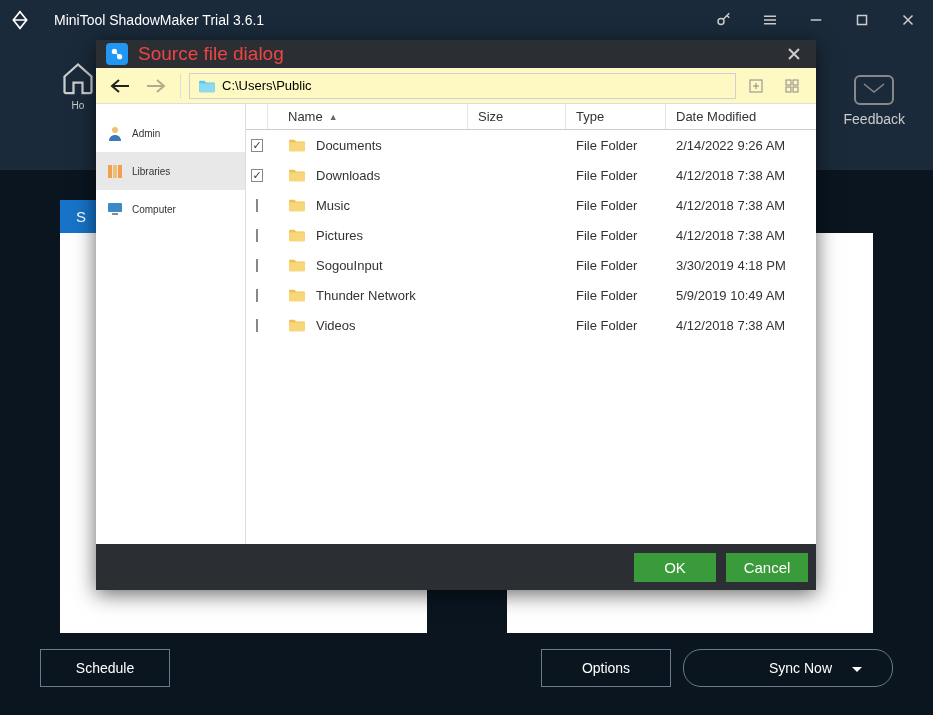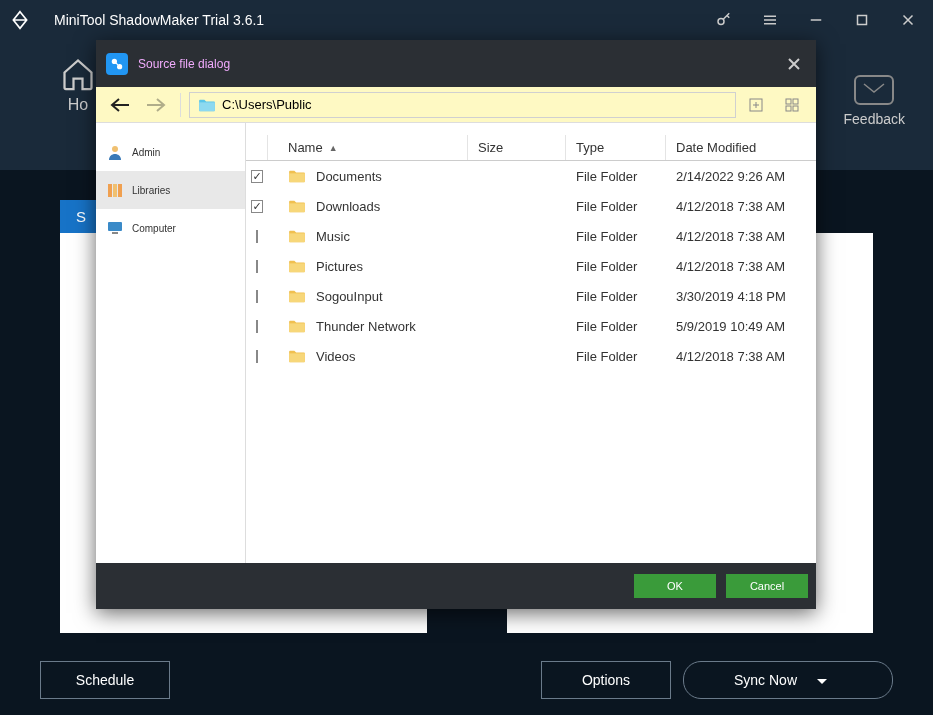--- a/index.html
+++ b/index.html
@@ -8,75 +8,75 @@
 
 .titlebar { height: 40px; background: #1a2a3a; display: flex; align-items: center; padding: 0 10px; color: #fff; gap: 16px; }
 .titlebar .logo { width: 20px; height: 20px; margin-right: 8px; display: flex; align-items: center; justify-content: center; }
 .titlebar .title { font-size: 14px; font-weight: 500; flex: 1; }
 .titlebar .ctrl { width: 30px; height: 30px; display: flex; align-items: center; justify-content: center; cursor: pointer; }
 .titlebar .ctrl svg { width: 18px; height: 18px; }
 
 
 .app-main { position: absolute; top: 40px; left: 0; right: 0; bottom: 0; background: linear-gradient(180deg, #1a2a3a 0%, #1a2a3a 130px, #0a1520 130px); }
 .nav-row { height: 90px; display: flex; align-items: center; padding: 0 60px; gap: 40px; }
-.nav-item { display: flex; flex-direction: column; align-items: center; color: #ccc; font-size: 16px; gap: 4px; }
+.nav-item { display: flex; flex-direction: column; align-items: center; color: #ccc; font-size: 10px; gap: 4px; }
 .nav-item svg { width: 36px; height: 36px; stroke: #ccc; fill: none; }
 
 .content-area { position: absolute; top: 130px; left: 0; right: 0; bottom: 70px; padding: 30px 60px 0; }
 .source-tab { background: #1773c7; color: #fff; padding: 8px 16px; display: inline-block; font-size: 15px; }
 .panels { display: flex; gap: 80px; margin-top: 0; }
 .panel { background: #fff; width: 370px; height: 400px; }
 
 
-.bottom-bar { position: absolute; left: 0; right: 0; bottom: 0; height: 70px; display: flex; align-items: center; padding: 0 40px; gap: 12px; }
+.bottom-bar { position: absolute; left: 0; right: 0; bottom: 12px; height: 70px; display: flex; align-items: center; padding: 0 40px; gap: 12px; }
 .bottom-bar .spacer { flex: 1; }
 .btn-outline { border: 1px solid #6a7a8a; background: transparent; color: #fff; padding: 10px 24px; font-size: 14px; cursor: pointer; min-width: 130px; display: flex; align-items: center; justify-content: center; gap: 20px; }
-.btn-outline.wide { min-width: 210px; justify-content: flex-start; padding: 10px 30px; border-radius: 18px; }
+.btn-outline.wide { min-width: 210px; justify-content: flex-end; padding: 10px 30px; border-radius: 18px; }
 
 
 .dialog { position: absolute; left: 96px; top: 40px; width: 720px; background: #2b2f34; box-shadow: 0 4px 20px rgba(0,0,0,0.6); z-index: 100; }
-.dlg-title { height: 47px; display: flex; align-items: center; padding: 0 10px; color: #f0abfc; font-size: 12px; }
+.dlg-title { height: 28px; display: flex; align-items: center; padding: 0 10px; color: #ef4444; font-size: 19px; }
 .dlg-title .icon { width: 22px; height: 22px; background: #2196f3; border-radius: 4px; margin-right: 10px; display: flex; align-items: center; justify-content: center; }
 .dlg-title .icon svg { width: 14px; height: 14px; }
 .dlg-title .close { margin-left: auto; cursor: pointer; width: 24px; height: 24px; display: flex; align-items: center; justify-content: center; }
 
 .dlg-toolbar { height: 36px; background: #fef9c3; border-bottom: 1px solid #ddd; display: flex; align-items: center; padding: 0 8px; gap: 4px; }
 .tb-btn { width: 32px; height: 28px; display: flex; align-items: center; justify-content: center; cursor: pointer; }
 .tb-btn.disabled { opacity: 0.35; }
 .tb-sep { width: 1px; height: 24px; background: #ddd; margin: 0 4px; }
 .path-input { flex: 1; border: 1px solid #d0d0d0; height: 26px; padding: 0 8px; font-size: 13px; display: flex; align-items: center; gap: 6px; }
 .path-input .folder-ico { width: 18px; height: 14px; }
 
 .dlg-body { display: flex; height: 440px; background: #fff; }
 .tree { width: 150px; border-right: 1px solid #ddd; padding-top: 10px; }
 .tree-item { padding: 10px 10px; display: flex; align-items: center; gap: 8px; font-size: 10px; color: #333; cursor: pointer; }
 .tree-item.sel { background: #e8e8e8; }
 .tree-item svg, .tree-item .ico { width: 18px; height: 18px; flex-shrink: 0; }
 
 .filearea { flex: 1; display: flex; flex-direction: column; }
-.headers { display: flex; border-bottom: 1px solid #ccc; height: 26px; align-items: center; font-size: 13px; color: #333; margin-top: 12px; }
+.headers { display: flex; border-bottom: 1px solid #ccc; height: 26px; align-items: center; font-size: 13px; color: #333; }
 .headers .col { padding: 0 10px; border-right: 1px solid #e4e4e4; height: 100%; display: flex; align-items: center; gap: 6px; }
 .col-chk { width: 22px; }
 .col-name { flex: 1; padding-left: 20px !important; }
 .col-size { width: 98px; }
 .col-type { width: 100px; }
 .col-date { width: 150px; border-right: none !important; }
 .sort-ind { font-size: 9px; color: #666; }
 
 .filelist { flex: 1; overflow: auto; }
 .row { display: flex; align-items: center; height: 30px; font-size: 13px; color: #333; }
 .row .col { padding: 0 10px; }
 .row .col-chk { display: flex; align-items: center; justify-content: center; }
 .row .col-name { display: flex; align-items: center; gap: 10px; }
 .chk { width: 13px; height: 13px; border: 1px solid #888; background: #fff; display: flex; align-items: center; justify-content: center; cursor: pointer; }
 .chk.on::after { content: '✓'; font-size: 11px; color: #333; line-height: 1; }
 .folder-icon { width: 18px; height: 14px; }
 
 .dlg-footer { background: #2b2f34; height: 46px; display: flex; align-items: center; justify-content: flex-end; padding: 0 8px; gap: 10px; }
-.btn-green { background: #3a9b3a; color: #fff; border: none; padding: 6px 0; width: 82px; font-size: 11px; cursor: pointer; }
+.btn-green { background: #3a9b3a; color: #fff; border: none; padding: 6px 0; width: 82px; font-size: 15px; cursor: pointer; }
 
 .feedback-box { position: absolute; right: 28px; top: 75px; display: flex; flex-direction: column; align-items: center; color: #ccc; font-size: 14px; gap: 6px; z-index: 50; }
 .feedback-box .env { width: 40px; height: 30px; border: 2px solid #888; border-radius: 6px; display: flex; align-items: center; justify-content: center; }
 </style>
 </head>
 <body>
 
 <div class="titlebar">
   <span class="logo">
     <svg viewBox="0 0 24 24">

